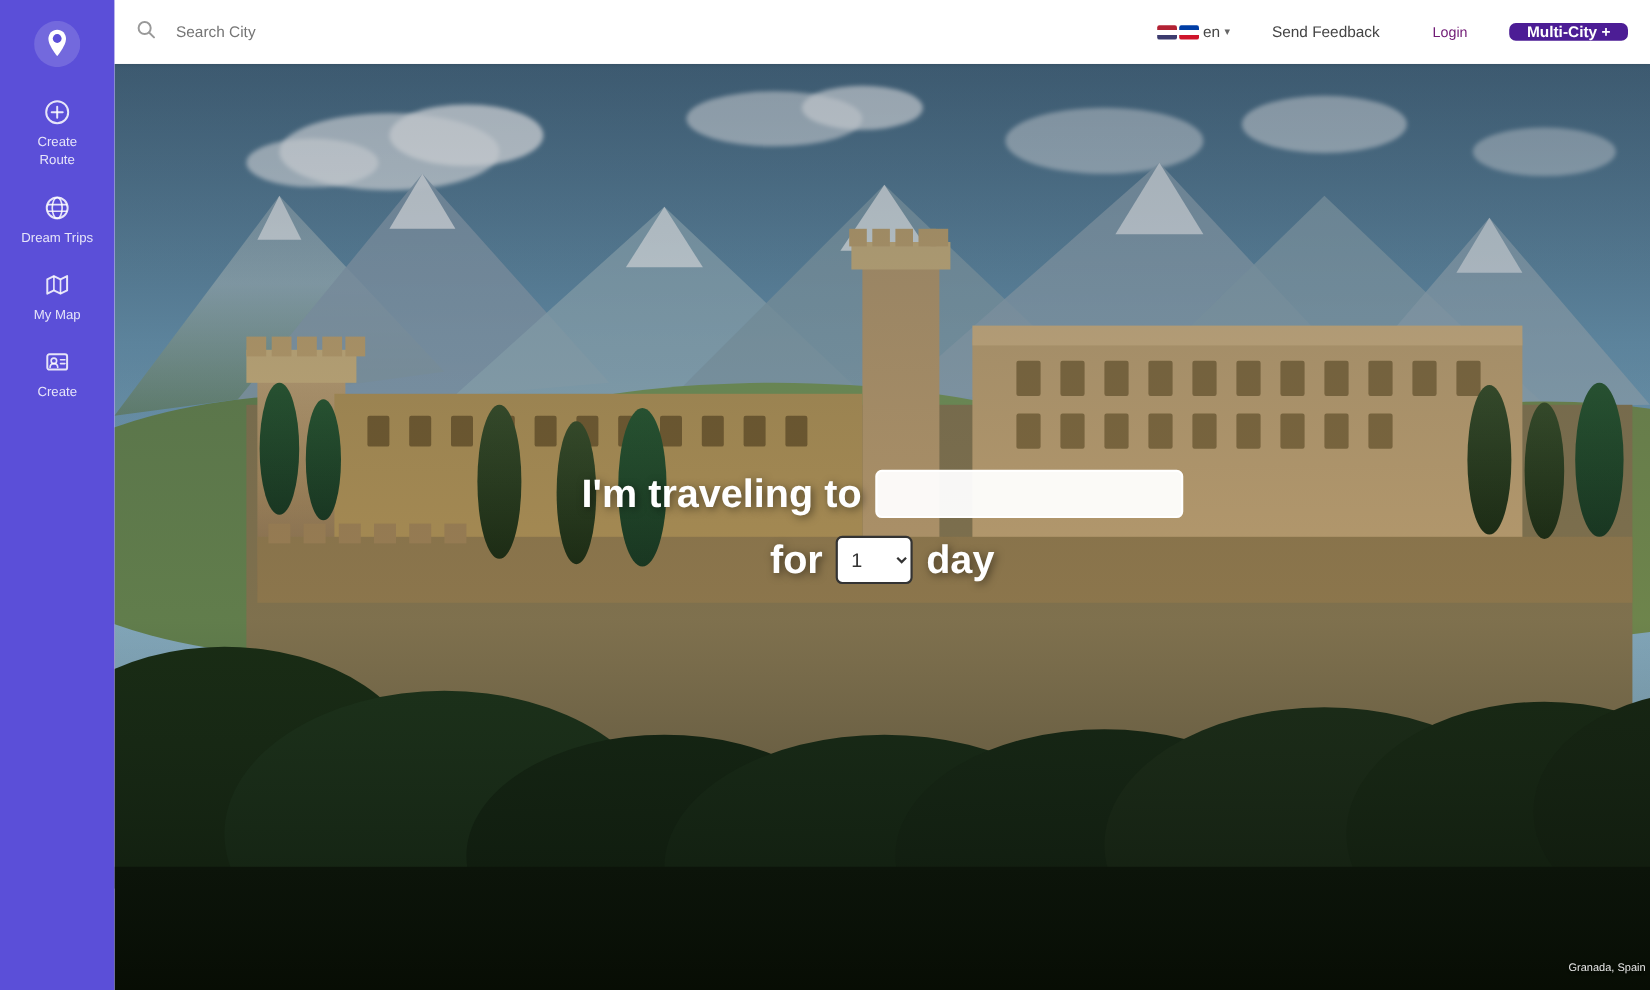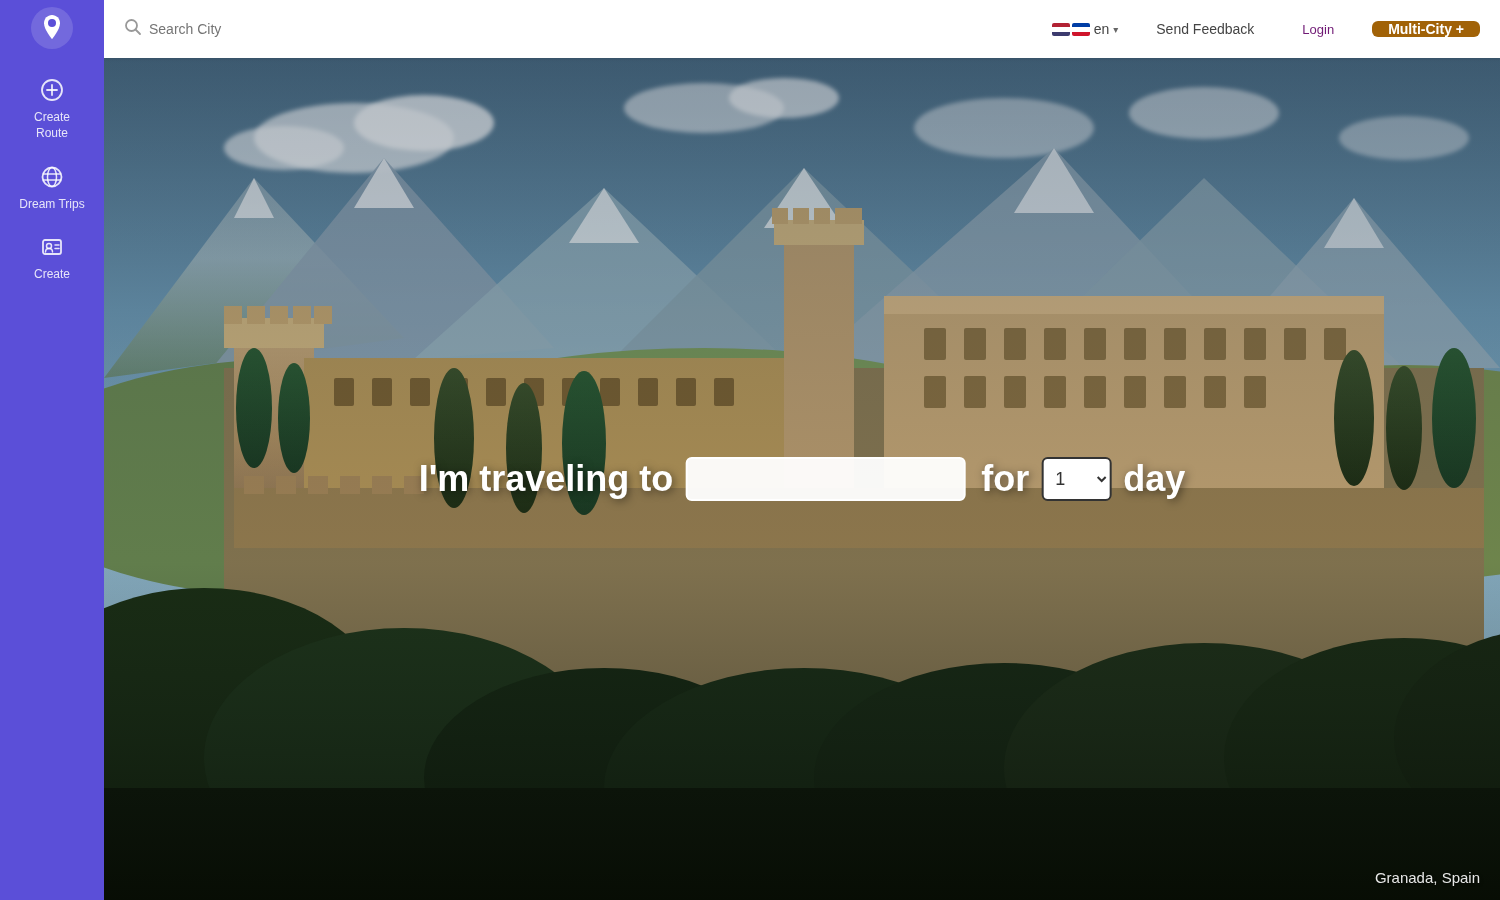--- a/index.html
+++ b/index.html
@@ -7,21 +7,21 @@
 
     
     #sidebar {
       width: 104px;
       min-width: 104px;
       height: 900px;
       background: #5b4fd8;
       display: flex;
       flex-direction: column;
       align-items: center;
-      padding-top: 0;
+      padding-top: 12px;
       z-index: 10;
     }
 
     #logo-container {
       width: 56px;
       height: 56px;
       display: flex;
       align-items: center;
       justify-content: center;
       margin-bottom: 10px;
@@ -62,21 +62,21 @@
       padding: 0 20px;
       z-index: 5;
       box-shadow: 0 1px 3px rgba(0,0,0,0.1);
       gap: 12px;
     }
 
     #search-container {
       flex: 1;
       display: flex;
       align-items: center;
-      gap: 7px;
+      gap: 18px;
       color: #888;
     }
 
     #search-icon-header { font-size: 16px; color: #999; }
 
     #search-input {
       border: none;
       outline: none;
       font-size: 14px;
       color: #444;
@@ -112,21 +112,21 @@
       background: none;
       border: none;
       font-size: 13px;
       color: #701a75;
       cursor: pointer;
       padding: 6px 10px;
       text-align: right;
     }
 
     #multi-city-btn {
-      background: #a16207;
+      background: #4c1d95;
       color: #fff;
       border: none;
       border-radius: 6px;
       padding: 0 16px;
       font-size: 14px;
       font-weight: 600;
       cursor: pointer;
       display: flex;
       align-items: flex-end;
       gap: 6px;
@@ -174,35 +174,35 @@
       position: absolute;
       inset: 0;
       width: 100%;
       height: 100%;
     }
 
     
     #location-badge {
       position: absolute;
       bottom: 14px;
-      right: 20px;
+      right: 4px;
       color: rgba(255,255,255,0.9);
-      font-size: 15px;
+      font-size: 10px;
       text-shadow: 1px 1px 3px rgba(0,0,0,0.5);
       margin-left: 42px;
     }
 
     
     #hero-content {
       position: absolute;
       top: 50%;
       left: 50%;
       transform: translate(-50%, -50%);
       display: flex;
-      flex-direction: row;
+      flex-direction: column;
       align-items: center;
       gap: 16px;
       z-index: 2;
     }
 
     #traveling-row {
       display: flex;
       align-items: center;
       gap: 12px;
       font-size: 36px;
@@ -276,20 +276,30 @@
       <svg width="24" height="24" viewBox="0 0 24 24" fill="none">
         <circle cx="12" cy="12" r="9.5" stroke="rgba(255,255,255,0.85)" stroke-width="1.8"></circle>
         <ellipse cx="12" cy="12" rx="4.5" ry="9.5" stroke="rgba(255,255,255,0.85)" stroke-width="1.5"></ellipse>
         <line x1="3" y1="9" x2="21" y2="9" stroke="rgba(255,255,255,0.85)" stroke-width="1.5"></line>
         <line x1="3" y1="15" x2="21" y2="15" stroke="rgba(255,255,255,0.85)" stroke-width="1.5"></line>
       </svg>
     </span>
     <span>Dream Trips</span>
   </div>
 
+  <div class="sidebar-item">
+    <span class="icon">
+      <svg width="24" height="24" viewBox="0 0 24 24" fill="none">
+        <path d="M9 4L3 7V20L9 17L15 20L21 17V4L15 7L9 4Z" stroke="rgba(255,255,255,0.85)" stroke-width="1.8" stroke-linejoin="round"></path>
+        <line x1="9" y1="4" x2="9" y2="17" stroke="rgba(255,255,255,0.85)" stroke-width="1.5"></line>
+        <line x1="15" y1="7" x2="15" y2="20" stroke="rgba(255,255,255,0.85)" stroke-width="1.5"></line>
+      </svg>
+    </span>
+    <span>My Map</span>
+  </div>
 
 
 
   <div class="sidebar-item">
     <span class="icon">
       <svg width="24" height="24" viewBox="0 0 24 24" fill="none">
         <rect x="3" y="5" width="18" height="14" rx="2" stroke="rgba(255,255,255,0.85)" stroke-width="1.8"></rect>
         <circle cx="9" cy="11" r="2.5" stroke="rgba(255,255,255,0.85)" stroke-width="1.5"></circle>
         <path d="M5.5 17C5.5 15 7 13.5 9 13.5C11 13.5 12.5 15 12.5 17" stroke="rgba(255,255,255,0.85)" stroke-width="1.5" stroke-linecap="round"></path>
         <line x1="15" y1="10" x2="19" y2="10" stroke="rgba(255,255,255,0.85)" stroke-width="1.5" stroke-linecap="round"></line>

